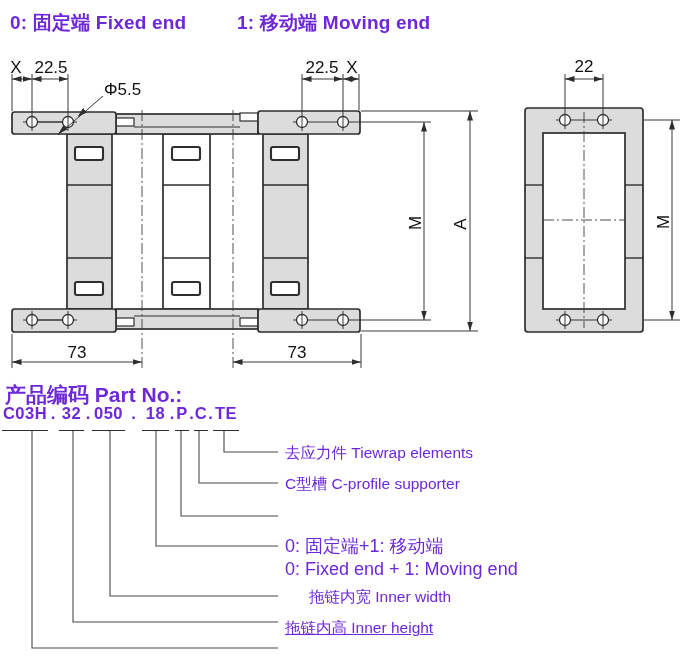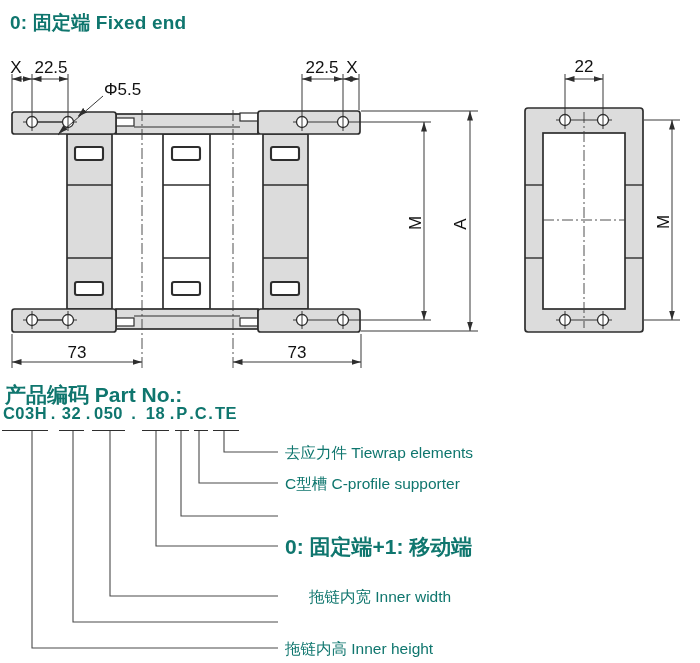--- a/index.html
+++ b/index.html
@@ -1,47 +1,48 @@
 <!DOCTYPE html>
 <html><head>
 <meta charset="utf-8">
 <style>
   html,body{margin:0;padding:0;background:#fff;}
   #page{position:relative;width:700px;height:663px;background:#ffffff;overflow:hidden;
-        font-family:"Liberation Sans",sans-serif;color:#0f766e;}
+        font-family:"Liberation Sans",sans-serif;color:#6d28d9;}
   svg{position:absolute;left:0;top:0;}
   .abs{position:absolute;white-space:nowrap;}
   .legend{font-size:19px;font-weight:600;letter-spacing:.2px;}
   .pn-head{font-size:21px;font-weight:700;}
   .pn-seg{position:absolute;top:0;height:26px;text-align:center;
           font-size:16.5px;font-weight:600;letter-spacing:.5px;
           border-bottom:1.6px solid #2e2e2e;}
   .pn-dot{position:absolute;top:0;height:26px;text-align:center;
           font-size:16.5px;font-weight:600;}
   .callout{font-size:15.5px;font-weight:500;line-height:19px;}
-  .callout2{font-size:21px;font-weight:700;line-height:23px;}
+  .callout2{font-size:18px;font-weight:400;line-height:23px;}
   
   .fillg{fill:#dcdcdc;stroke:#2e2e2e;stroke-width:1.7;}
   .fillw{fill:#ffffff;stroke:#2e2e2e;stroke-width:1.7;}
   .notch{fill:#ffffff;stroke:#2e2e2e;stroke-width:1.2;}
   .slot{fill:#ffffff;stroke:#2e2e2e;stroke-width:2.1;}
   .ln{stroke:#2e2e2e;stroke-width:1.4;fill:none;}
   .thin{stroke:#2e2e2e;stroke-width:1.1;fill:none;}
   .cl{stroke:#3c3c3c;stroke-width:.9;fill:none;stroke-dasharray:11 3 2 3;}
   .hole{fill:#ffffff;stroke:#2e2e2e;stroke-width:1.3;}
   .dimln{stroke:#2e2e2e;stroke-width:.95;fill:none;}
   .dtext{font-family:"Liberation Sans",sans-serif;font-size:17px;font-weight:500;fill:#111;}
   .conn{stroke:#4a4a4a;stroke-width:1.1;fill:none;}
 </style>
 </head>
 <body>
 
 <div id="page">
 
   <div class="abs legend" style="left:10px;top:10px;">0: 固定端 Fixed end</div>
+  <div class="abs legend" style="left:237px;top:10px;">1: 移动端 Moving end</div>
 
   <svg width="700" height="663" viewBox="0 0 700 663">
     <defs>
       <marker id="arr" viewBox="0 0 10 7" markerWidth="10" markerHeight="7" refX="9.5" refY="3.5" orient="auto-start-reverse" markerUnits="userSpaceOnUse">
         <path d="M0,0.5 L9.5,3.5 L0,6.5 Z" fill="#2e2e2e"></path>
       </marker>
     </defs>
 
     <g>
 
@@ -206,16 +207,17 @@
     <span class="pn-dot" style="left:189px;width:5px;">.</span>
     <span class="pn-seg" style="left:194px;width:14px;">C</span>
     <span class="pn-dot" style="left:208px;width:5px;">.</span>
     <span class="pn-seg" style="left:213px;width:26px;">TE</span>
   </div>
 
   <div class="abs callout" style="left:285px;top:443px;">去应力件 Tiewrap elements</div>
   <div class="abs callout" style="left:285px;top:474px;">C型槽 C-profile supporter</div>
   <div class="abs callout2" style="left:285px;top:535px;">
     <div>0: 固定端+1: 移动端</div>
+    <div>0: Fixed end + 1: Moving end</div>
   </div>
   <div class="abs callout" style="left:285px;top:587px;margin-left:24px;">拖链内宽 Inner width</div>
-  <div class="abs callout" style="left:285px;top:639px;">拖链内高 Inner height</div>
+  <div class="abs callout" style="left:285px;top:618px;text-decoration:underline;">拖链内高 Inner height</div>
 </div>
 
 </body></html>

